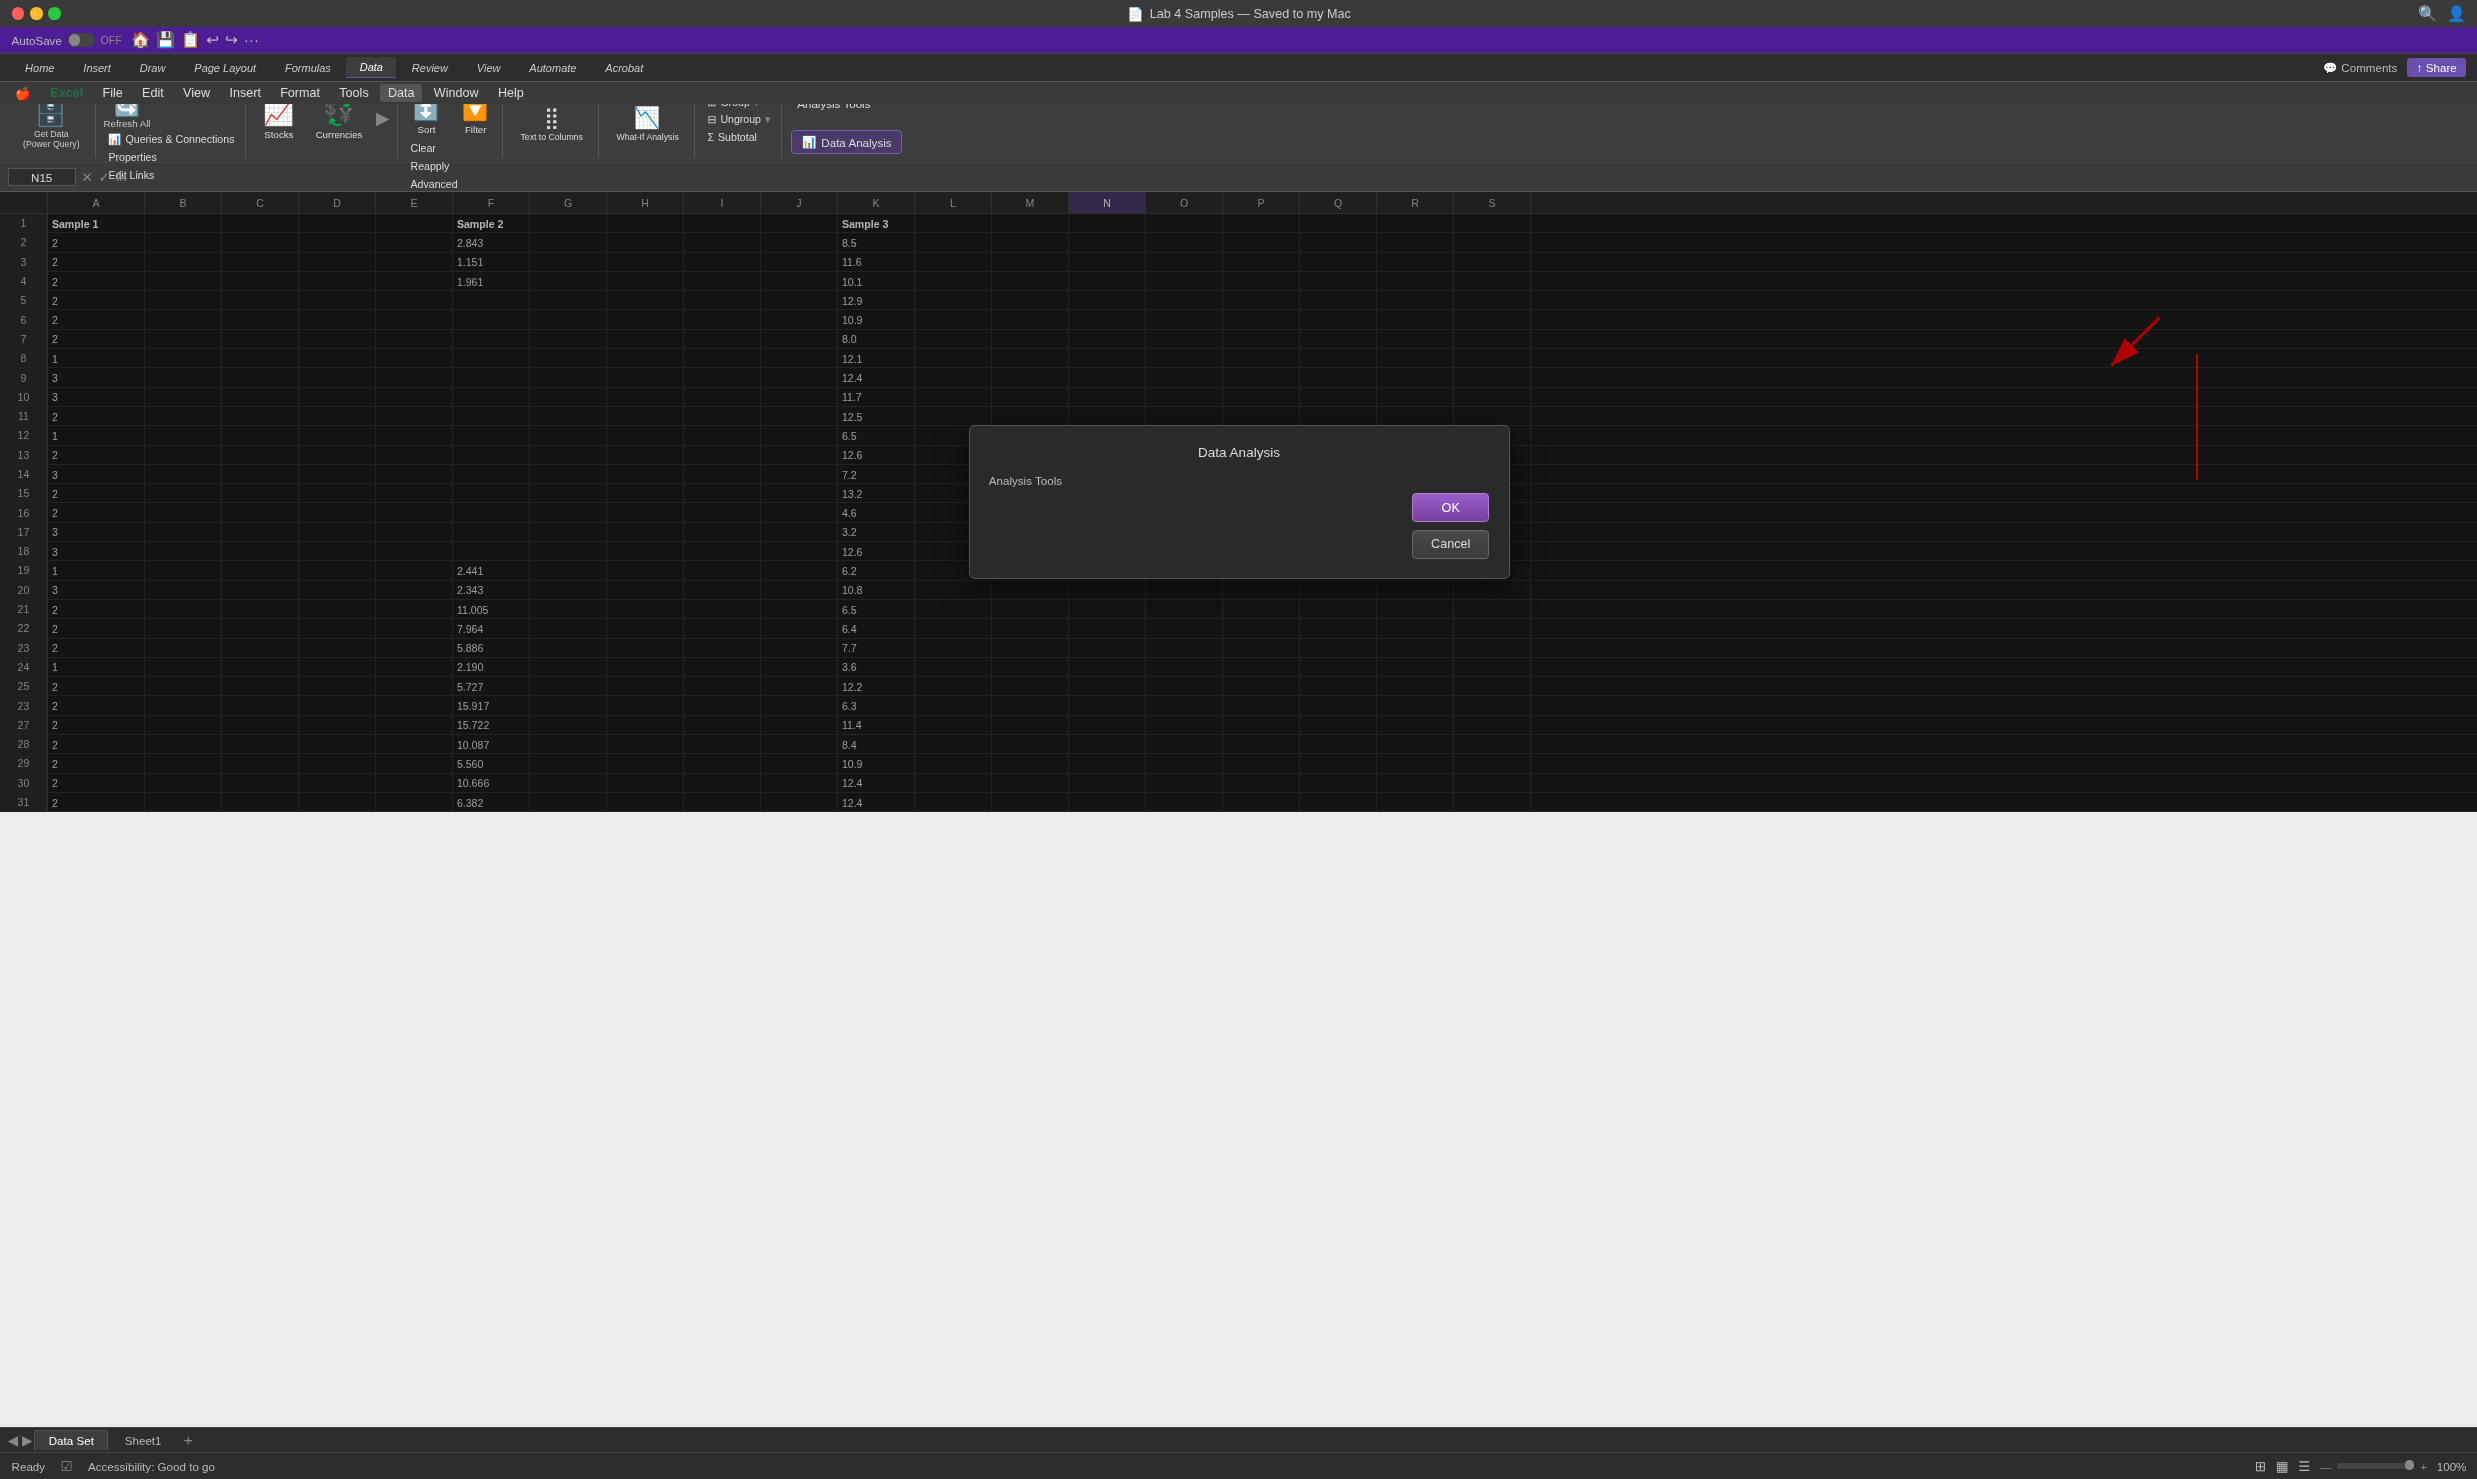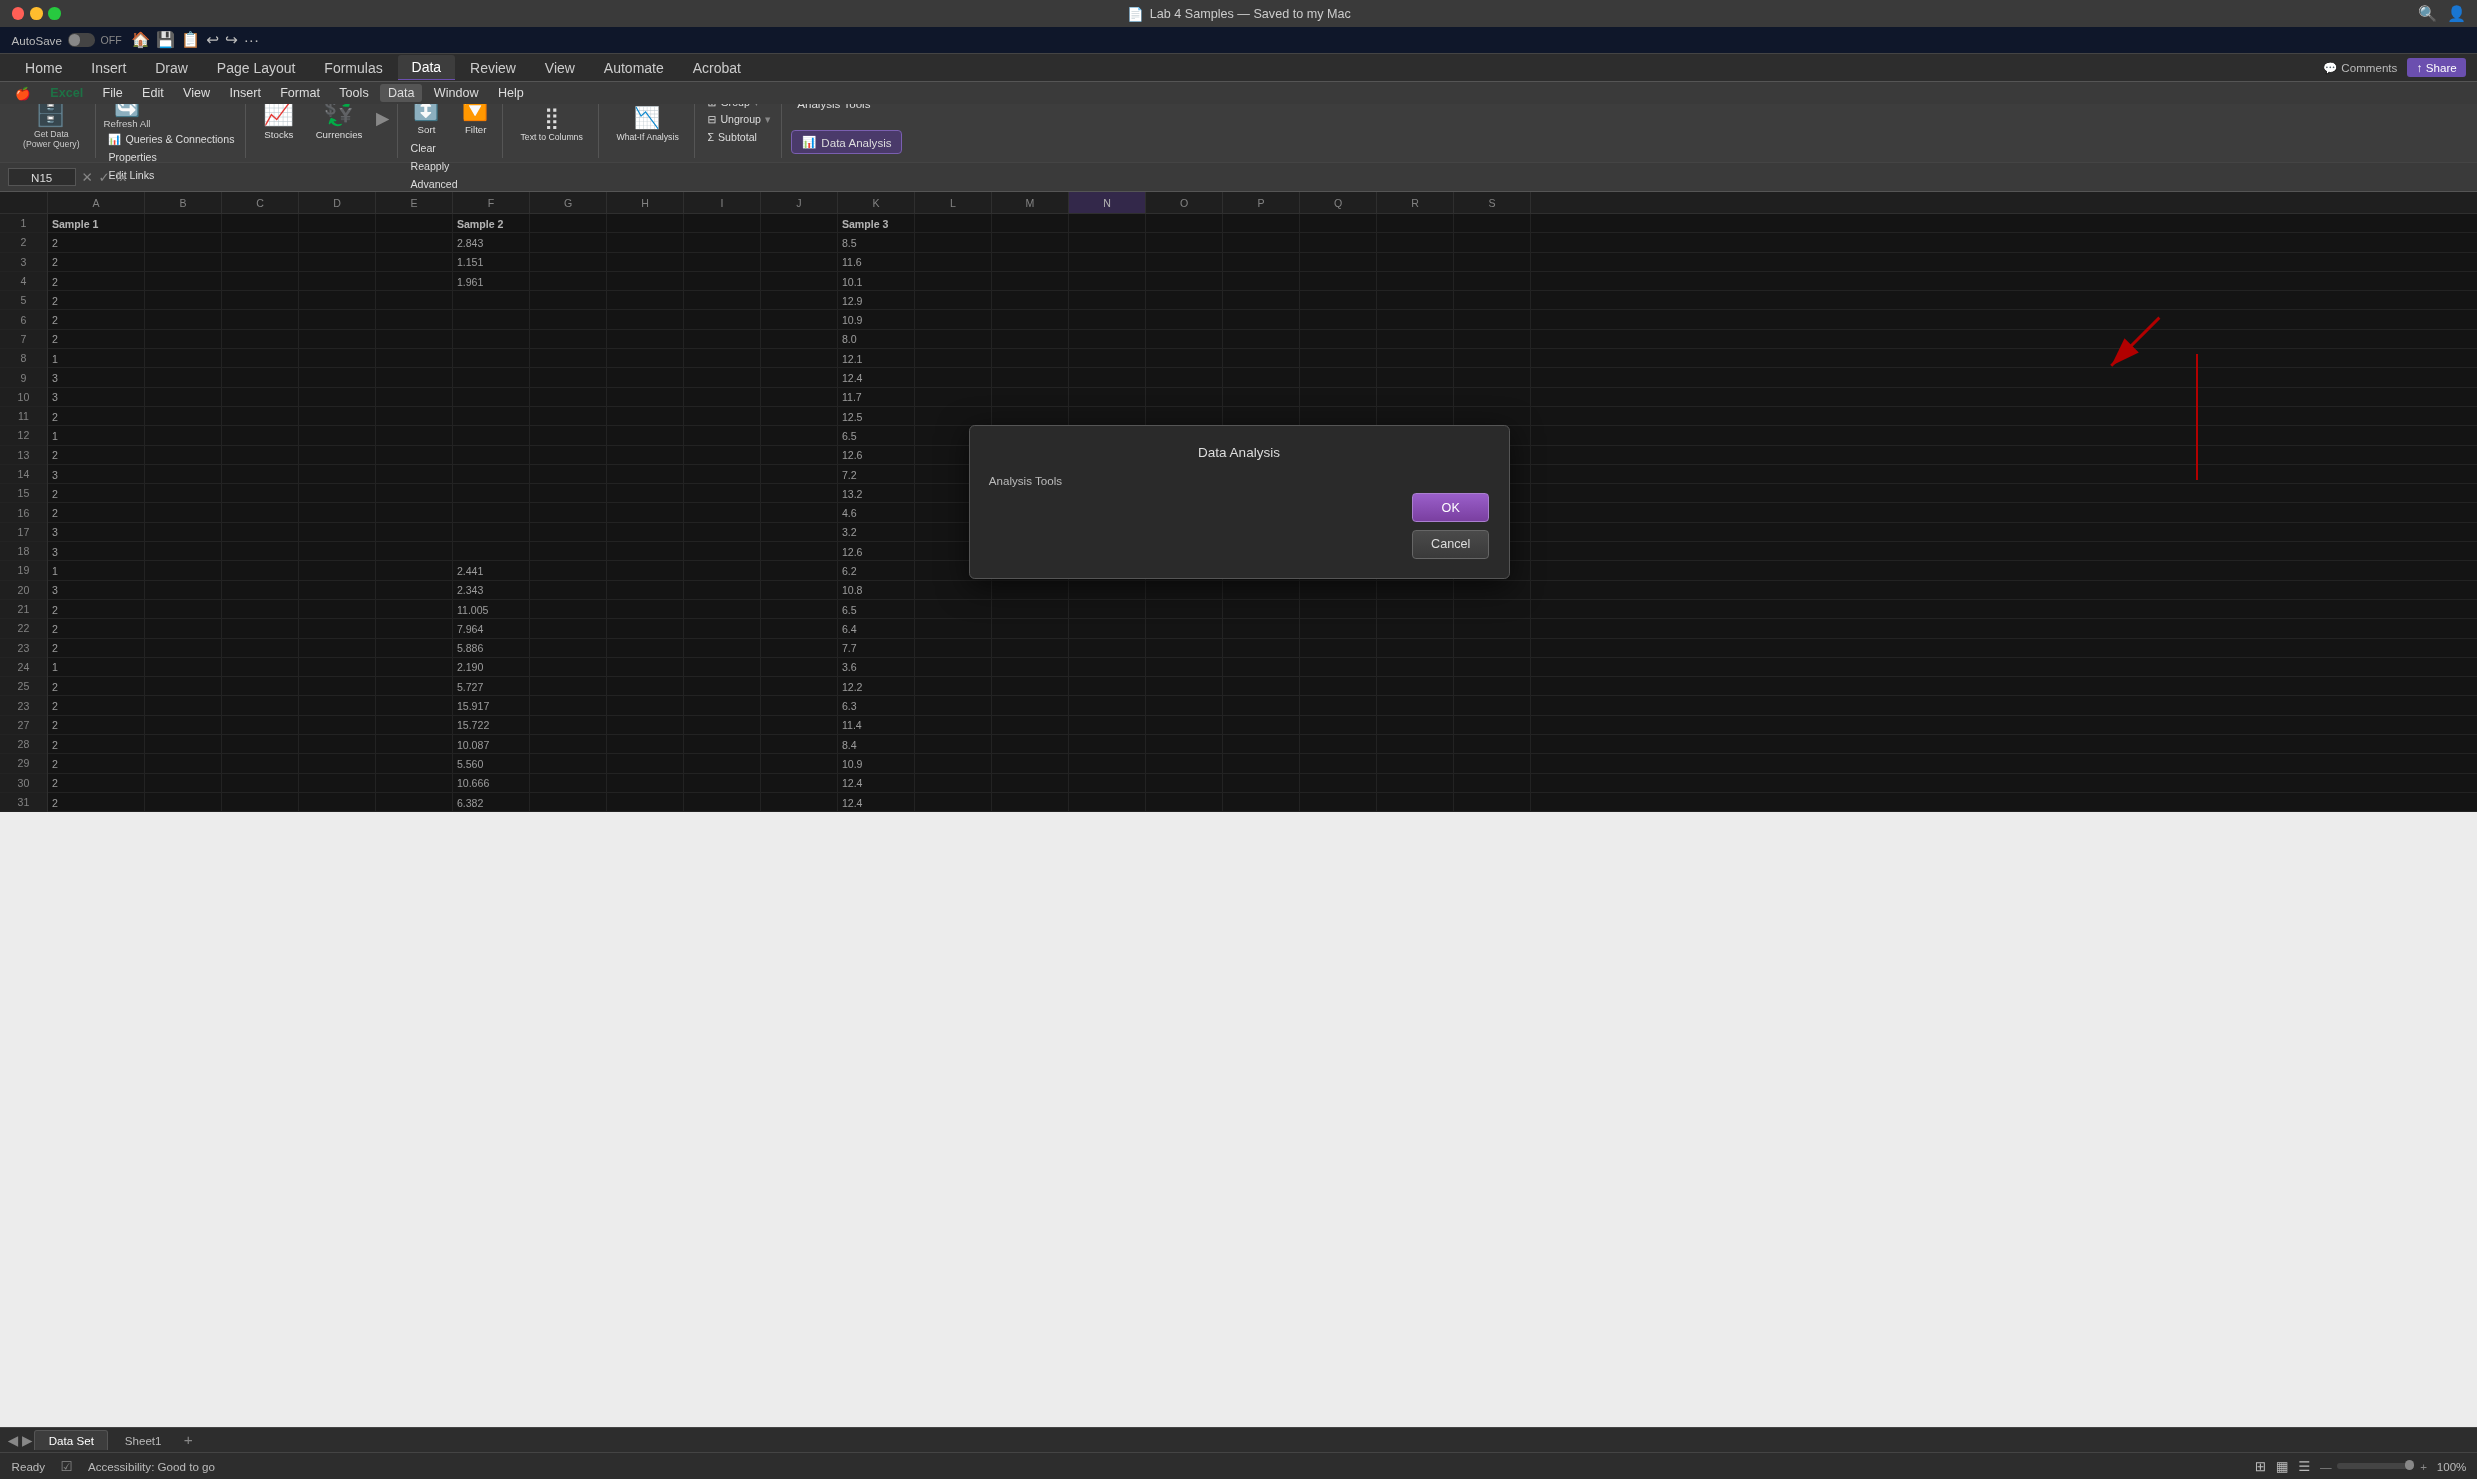--- a/index.html
+++ b/index.html
@@ -76,24 +76,25 @@
     .ribbon-tabs {
       display: flex;
       align-items: center;
       padding: 0 11.6px;
       height: 35px;
       background: #2d2d2d;
       gap: 1.9px;
     }
     .ribbon-tab {
       color: #ccc;
-      font-size: 14px;
+      font-size: 11px;
       padding: 3.9px 13.5px;
       cursor: pointer;
       border-radius: 2.9px 2.9px 0 0;
+      font-style: italic;
     }
     .ribbon-tab.active {
       color: #fff;
       background: #3d3d3d;
       border-bottom: 1.9px solid #6b4faf;
     }
     .ribbon-content {
       background: #3d3d3d;
       height: 77px;
       display: flex;
@@ -449,21 +450,21 @@
       z-index: 50;
       pointer-events: none;
     }
 
     .autosave-bar {
       position: absolute;
       top: 27px;
       left: 0;
       right: 0;
       height: 27px;
-      background: #0f172a;
+      background: #4c1d95;
       display: flex;
       align-items: center;
       padding: 0 11.6px;
       gap: 9.7px;
       border-bottom: 1px solid #444;
     }
     .autosave-toggle {
       display: flex;
       align-items: center;
       gap: 5.8px;

